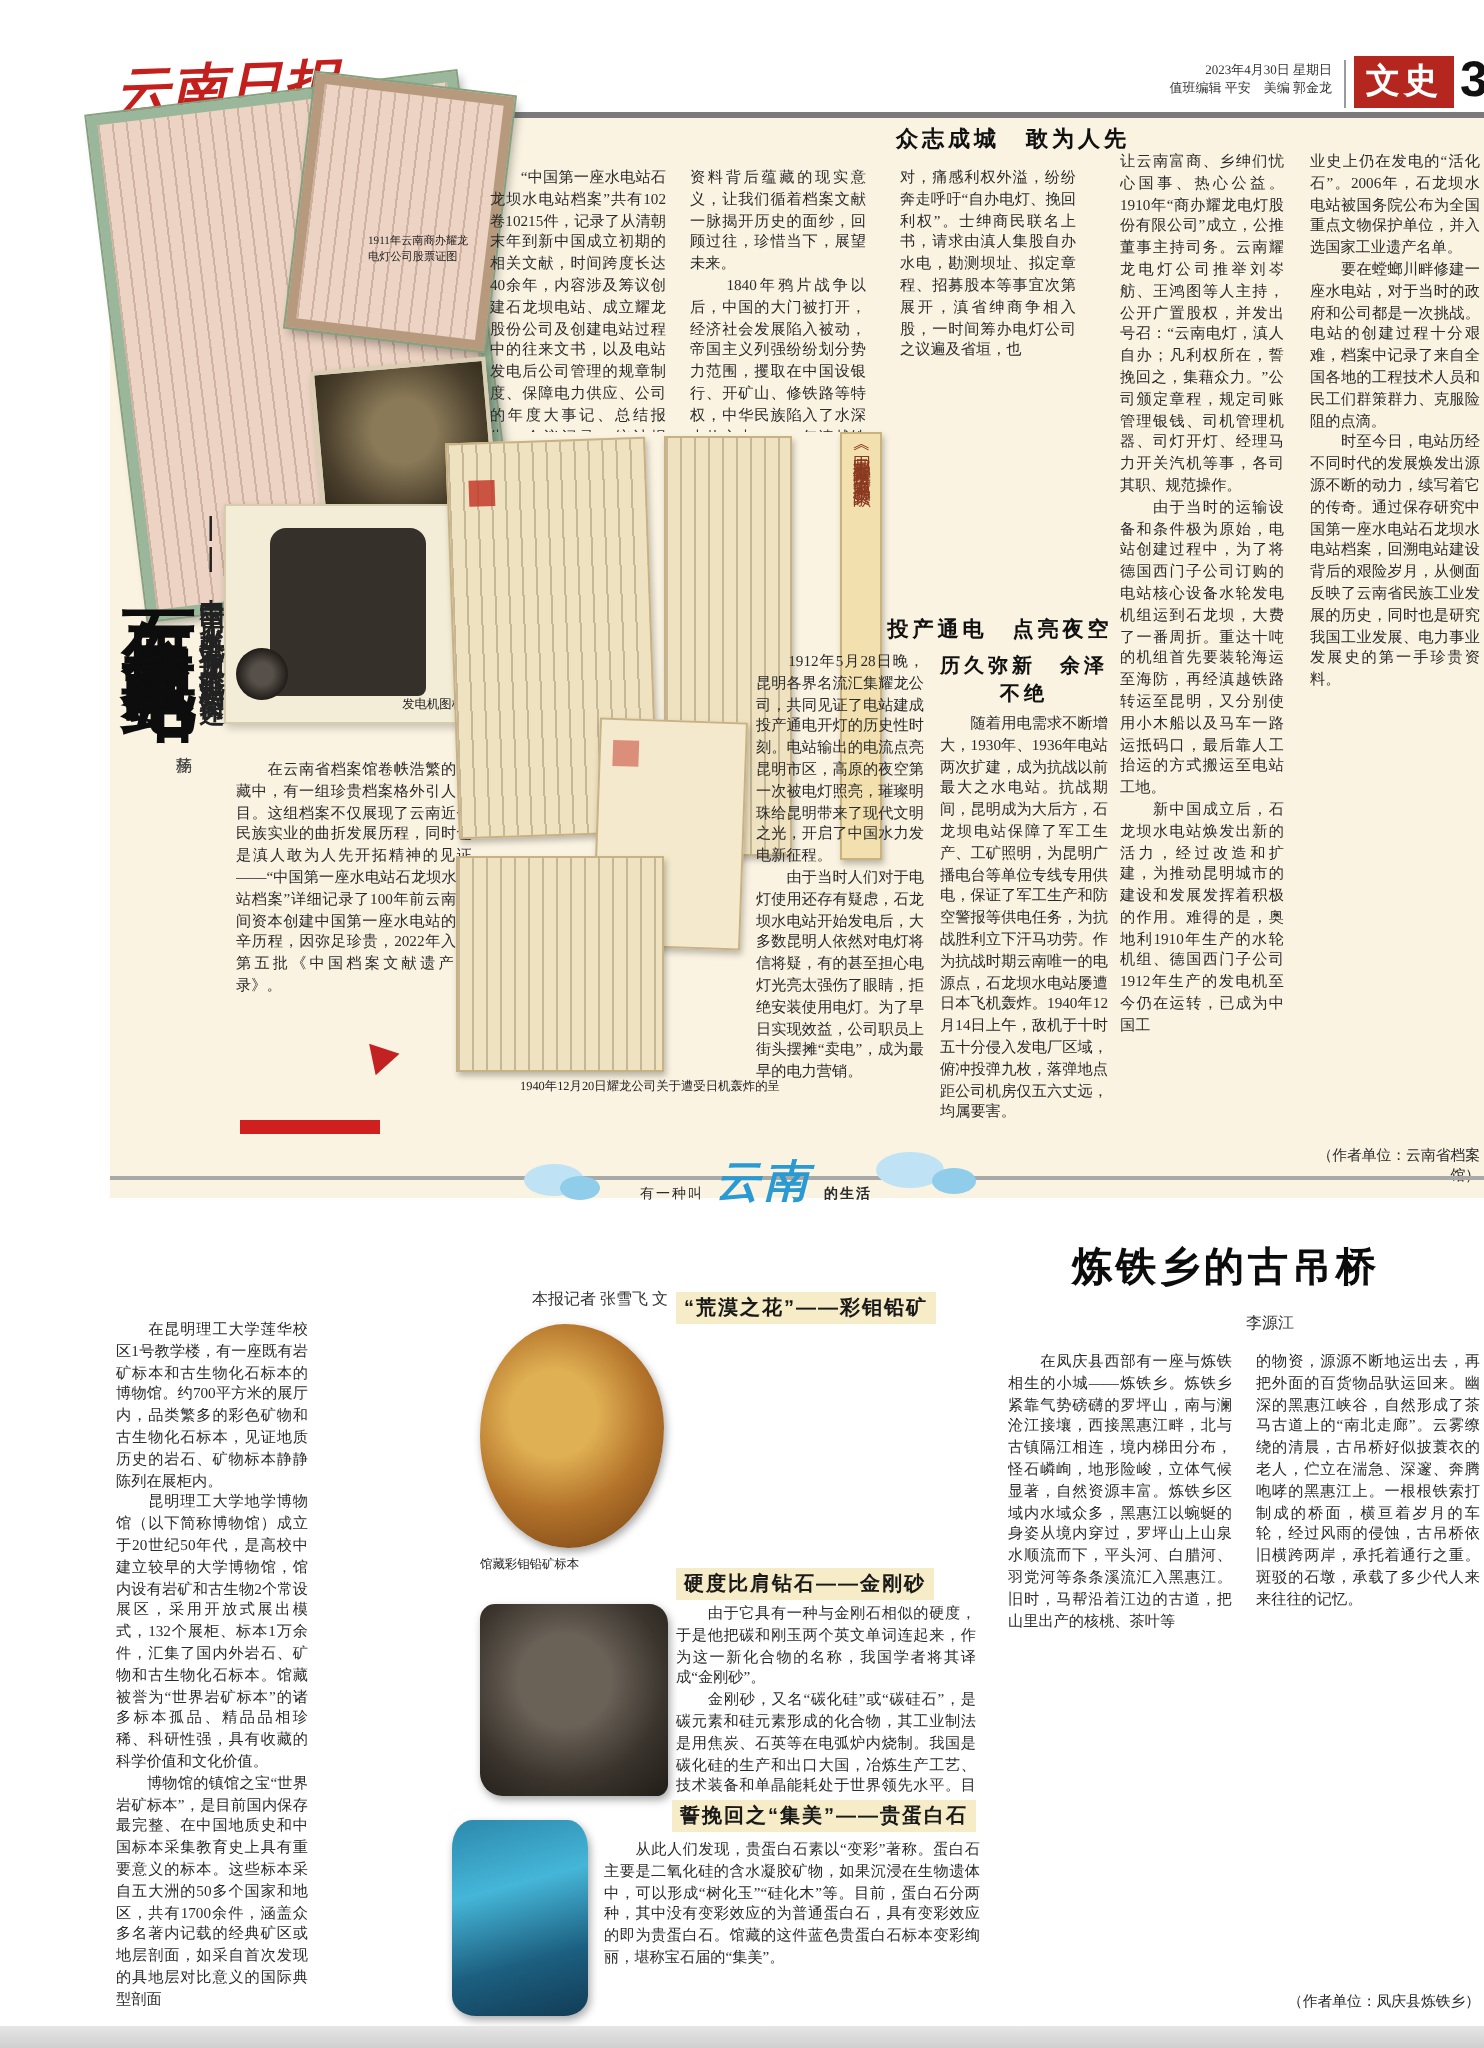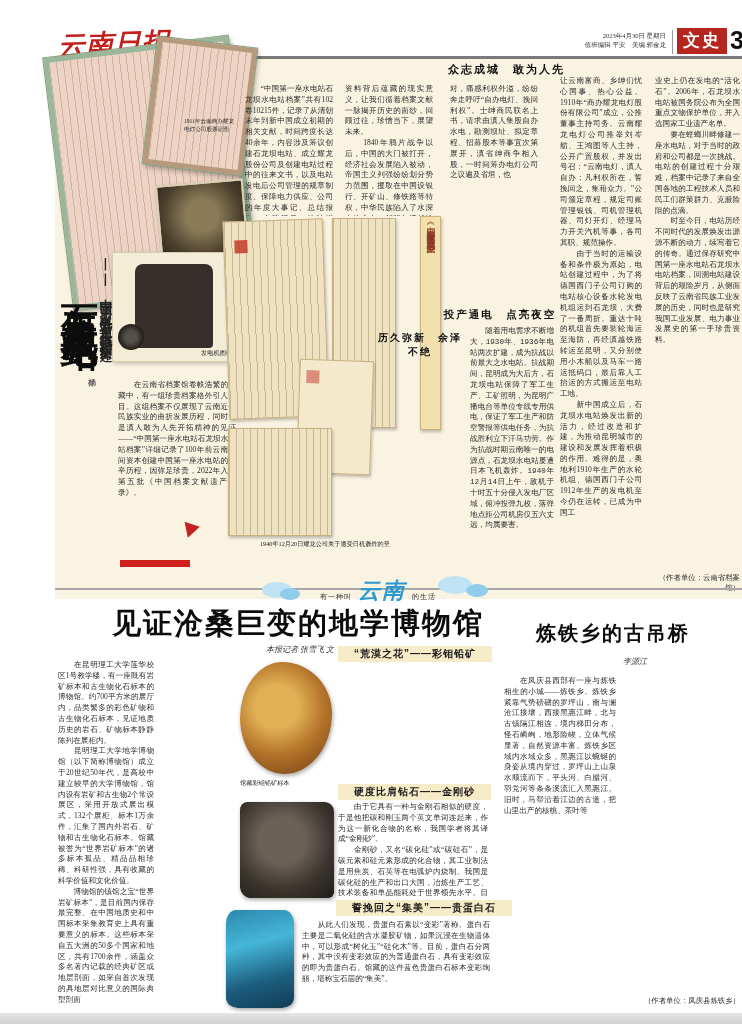--- a/index.html
+++ b/index.html
@@ -44,23 +44,23 @@
   .redbar{background:#cf1f1f;}
   .pin{width:0;height:0;border-left:8px solid transparent;border-right:8px solid transparent;
        border-top:14px solid #c32222;transform:rotate(18deg);}
   
   .sh2{font-family:"Liberation Sans",sans-serif;font-weight:bold;font-size:10.5px;
        letter-spacing:2px;color:#111;text-align:center;}
   .cols2{column-count:2;column-gap:8px;}
   .tail{font-size:7.4px;color:#2b2b2b;text-align:right;}
   
   .mh{font-family:"Liberation Sans",sans-serif;font-weight:bold;color:#0c0c0c;letter-spacing:2px;}
-  .byline{font-size:8px;color:#333;text-align:center;font-style:italic;}
+  .byline{font-size:8px;color:#333;text-align:center;}
   .msh{font-family:"Liberation Sans",sans-serif;font-weight:bold;font-size:10px;color:#1a1a1a;
-       background:#f7ecc8;padding:1px 16px;letter-spacing:1px;white-space:nowrap;}
+       background:#f7ecc8;padding:1px 4px;letter-spacing:1px;white-space:nowrap;}
   .mineral1{background:radial-gradient(circle at 40% 40%,#e0b054 0 25%,#b3732a 55%,#6e3c12 100%);
             border-radius:46% 54% 52% 48%/50% 46% 54% 50%;box-shadow:1px 2px 4px rgba(0,0,0,.35);}
   .mineral2{background:radial-gradient(circle at 45% 40%,#6a6157 0 30%,#3a342d 65%,#201c17 100%);
             border-radius:8% 10% 6% 12%;box-shadow:1px 2px 4px rgba(0,0,0,.35);}
   .mineral3{background:linear-gradient(165deg,#2c89ad 0%,#45b6d8 35%,#1c5f80 70%,#123c55 100%);
             border-radius:10px 10px 12px 12px/14px 14px 10px 10px;box-shadow:1px 2px 4px rgba(0,0,0,.35);}
   .cloud{position:absolute;background:#bfe3f5;border-radius:50%;}
   .cloud.dark{background:#8fcdea;}
   .banner-word{font-family:"Liberation Serif",serif;font-weight:bold;font-style:italic;
                font-size:22px;color:#2a9ad2;letter-spacing:2px;}
@@ -123,36 +123,37 @@
   </div>
   <div class="abs vkicker" style="left:420px;top:216px;height:208px;">《中国档案文献遗产名录》之云南档案文献</div>
   <div class="abs doc" style="left:298px;top:360px;width:72px;height:112px;transform:rotate(2deg);background:#f4e9cd;">
     <div class="seal" style="left:6px;top:10px;opacity:.6;"></div>
   </div>
   <div class="abs doc" style="left:228px;top:428px;width:102px;height:106px;"></div>
   <div class="abs cap" style="left:260px;top:540px;width:136px;font-size:6.2px;line-height:8.5px;">1940年12月20日耀龙公司关于遭受日机轰炸的呈</div>
 
   <div class="abs sh2" style="left:420px;top:308px;width:160px;">投产通电　点亮夜空</div>
   <div class="abs cols2" style="left:378px;top:326px;width:176px;height:262px;overflow:hidden;">
+    <div class="bt" style="height:auto;">　　1912年5月28日晚，昆明各界名流汇集耀龙公司，共同见证了电站建成投产通电开灯的历史性时刻。电站输出的电流点亮昆明市区，高原的夜空第一次被电灯照亮，璀璨明珠给昆明带来了现代文明之光，开启了中国水力发电新征程。
+　　由于当时人们对于电灯使用还存有疑虑，石龙坝水电站开始发电后，大多数昆明人依然对电灯将信将疑，有的甚至担心电灯光亮太强伤了眼睛，拒绝安装使用电灯。为了早日实现效益，公司职员上街头摆摊“卖电”，成为最早的电力营销。</div>
     <div class="sh2" style="font-size:10px;margin:5px 0 3px 0;">历久弥新　余泽不绝</div>
-    <div class="bt" style="height:auto;font-family:Liberation Mono, monospace;">　　随着用电需求不断增大，1930年、1936年电站两次扩建，成为抗战以前最大之水电站。抗战期间，昆明成为大后方，石龙坝电站保障了军工生产、工矿照明，为昆明广播电台等单位专线专用供电，保证了军工生产和防空警报等供电任务，为抗战胜利立下汗马功劳。作为抗战时期云南唯一的电源点，石龙坝水电站屡遭日本飞机轰炸。1940年12月14日上午，敌机于十时五十分侵入发电厂区域，俯冲投弹九枚，落弹地点距公司机房仅五六丈远，均属要害。</div>
+    <div class="bt" style="height:auto;">　　随着用电需求不断增大，1930年、1936年电站两次扩建，成为抗战以前最大之水电站。抗战期间，昆明成为大后方，石龙坝电站保障了军工生产、工矿照明，为昆明广播电台等单位专线专用供电，保证了军工生产和防空警报等供电任务，为抗战胜利立下汗马功劳。作为抗战时期云南唯一的电源点，石龙坝水电站屡遭日本飞机轰炸。1940年12月14日上午，敌机于十时五十分侵入发电厂区域，俯冲投弹九枚，落弹地点距公司机房仅五六丈远，均属要害。</div>
   </div>
 
   <div class="abs rule-l" style="left:55px;top:588px;width:687px;height:2px;"></div>
   <div class="abs" style="left:262px;top:572px;width:240px;height:44px;">
     <div class="cloud" style="left:0px;top:10px;width:30px;height:16px;"></div>
     <div class="cloud dark" style="left:18px;top:16px;width:20px;height:12px;"></div>
     <div class="cloud" style="left:176px;top:4px;width:34px;height:18px;"></div>
     <div class="cloud dark" style="left:204px;top:12px;width:22px;height:13px;"></div>
     <span class="abs banner-side" style="left:58px;top:20px;">有一种叫</span>
     <span class="abs banner-word" style="left:96px;top:4px;">云南</span>
-    <span class="abs banner-side" style="left:150px;top:20px;">的生活</span>
+    <span class="abs banner-side" style="left:150px;top:20px;font-weight:bold;">的生活</span>
   </div>
 
-  <div class="abs mh" style="left:112px;top:604px;width:376px;font-size:29px;">见证沧桑巨变的地学博物馆</div>
   <div class="abs byline" style="left:150px;top:644px;width:300px;">本报记者 张雪飞 文</div>
   <div class="abs bt" style="left:58px;top:660px;width:96px;height:348px;">　　在昆明理工大学莲华校区1号教学楼，有一座既有岩矿标本和古生物化石标本的博物馆。约700平方米的展厅内，品类繁多的彩色矿物和古生物化石标本，见证地质历史的岩石、矿物标本静静陈列在展柜内。
 　　昆明理工大学地学博物馆（以下简称博物馆）成立于20世纪50年代，是高校中建立较早的大学博物馆，馆内设有岩矿和古生物2个常设展区，采用开放式展出模式，132个展柜、标本1万余件，汇集了国内外岩石、矿物和古生物化石标本。馆藏被誉为“世界岩矿标本”的诸多标本孤品、精品品相珍稀、科研性强，具有收藏的科学价值和文化价值。
 　　博物馆的镇馆之宝“世界岩矿标本”，是目前国内保存最完整、在中国地质史和中国标本采集教育史上具有重要意义的标本。这些标本采自五大洲的50多个国家和地区，共有1700余件，涵盖众多名著内记载的经典矿区或地层剖面，如采自首次发现的具地层对比意义的国际典型剖面</div>
 
   <div class="abs mineral1" style="left:240px;top:662px;width:92px;height:112px;"></div>
   <div class="abs cap" style="left:240px;top:779px;width:92px;font-size:6.2px;">馆藏彩钼铅矿标本</div>
   <div class="abs msh" style="left:338px;top:646px;">“荒漠之花”——彩钼铅矿</div>
 
   <div class="abs mineral2" style="left:240px;top:802px;width:94px;height:96px;"></div>
@@ -160,16 +161,17 @@
   <div class="abs bt" style="left:338px;top:802px;width:150px;height:96px;">　　由于它具有一种与金刚石相似的硬度，于是他把碳和刚玉两个英文单词连起来，作为这一新化合物的名称，我国学者将其译成“金刚砂”。
 　　金刚砂，又名“碳化硅”或“碳硅石”，是碳元素和硅元素形成的化合物，其工业制法是用焦炭、石英等在电弧炉内烧制。我国是碳化硅的生产和出口大国，冶炼生产工艺、技术装备和单晶能耗处于世界领先水平。目前我国工业生产的碳化硅有黑色碳化硅和绿色碳化硅两种，应用范围十分广泛。</div>
 
   <div class="abs mineral3" style="left:226px;top:910px;width:68px;height:98px;"></div>
   <div class="abs msh" style="left:336px;top:900px;">誓挽回之“集美”——贵蛋白石</div>
   <div class="abs bt" style="left:302px;top:920px;width:188px;height:88px;">　　从此人们发现，贵蛋白石素以“变彩”著称。蛋白石主要是二氧化硅的含水凝胶矿物，如果沉浸在生物遗体中，可以形成“树化玉”“硅化木”等。目前，蛋白石分两种，其中没有变彩效应的为普通蛋白石，具有变彩效应的即为贵蛋白石。馆藏的这件蓝色贵蛋白石标本变彩绚丽，堪称宝石届的“集美”。</div>
 
   <div class="abs mh" style="left:536px;top:620px;width:200px;font-size:20px;">炼铁乡的古吊桥</div>
   <div class="abs byline" style="left:560px;top:656px;width:150px;">李源江</div>
   <div class="abs bt" style="left:504px;top:676px;width:112px;height:334px;">　　在凤庆县西部有一座与炼铁相生的小城——炼铁乡。炼铁乡紧靠气势磅礴的罗坪山，南与澜沧江接壤，西接黑惠江畔，北与古镇隔江相连，境内梯田分布，怪石嶙峋，地形险峻，立体气候显著，自然资源丰富。炼铁乡区域内水域众多，黑惠江以蜿蜒的身姿从境内穿过，罗坪山上山泉水顺流而下，平头河、白腊河、羽党河等条条溪流汇入黑惠江。旧时，马帮沿着江边的古道，把山里出产的核桃、茶叶等</div>
+  <div class="abs bt" style="left:628px;top:676px;width:112px;height:316px;">的物资，源源不断地运出去，再把外面的百货物品驮运回来。幽深的黑惠江峡谷，自然形成了茶马古道上的“南北走廊”。云雾缭绕的清晨，古吊桥好似披蓑衣的老人，伫立在湍急、深邃、奔腾咆哮的黑惠江上。一根根铁索打制成的桥面，横亘着岁月的车轮，经过风雨的侵蚀，古吊桥依旧横跨两岸，承托着通行之重。斑驳的石墩，承载了多少代人来来往往的记忆。</div>
   <div class="abs tail" style="left:628px;top:996px;width:112px;">（作者单位：凤庆县炼铁乡）</div>
 
   <div class="abs pgedge" style="left:0px;top:1013px;width:742px;height:11px;"></div>
 </div>
 
 </body></html>

